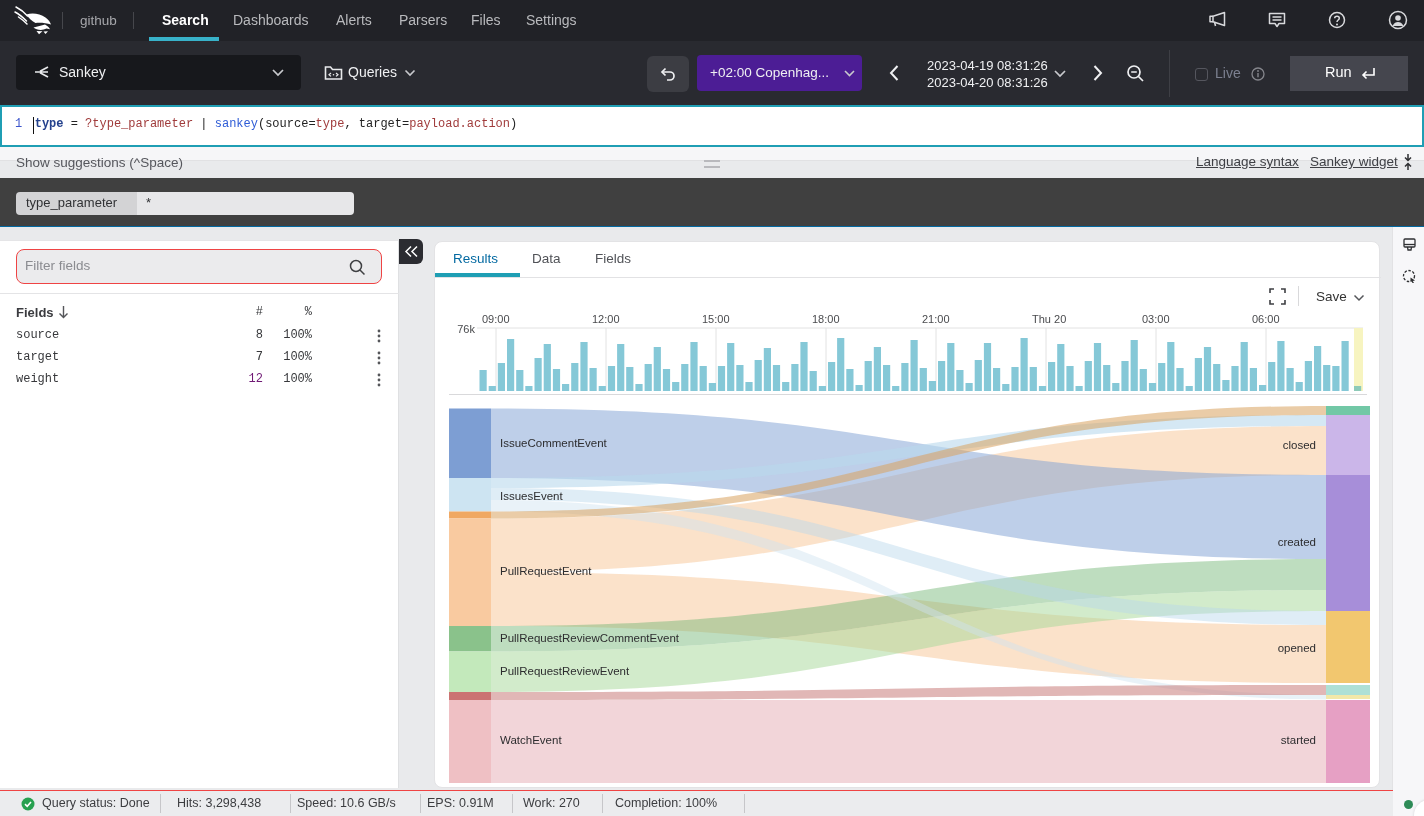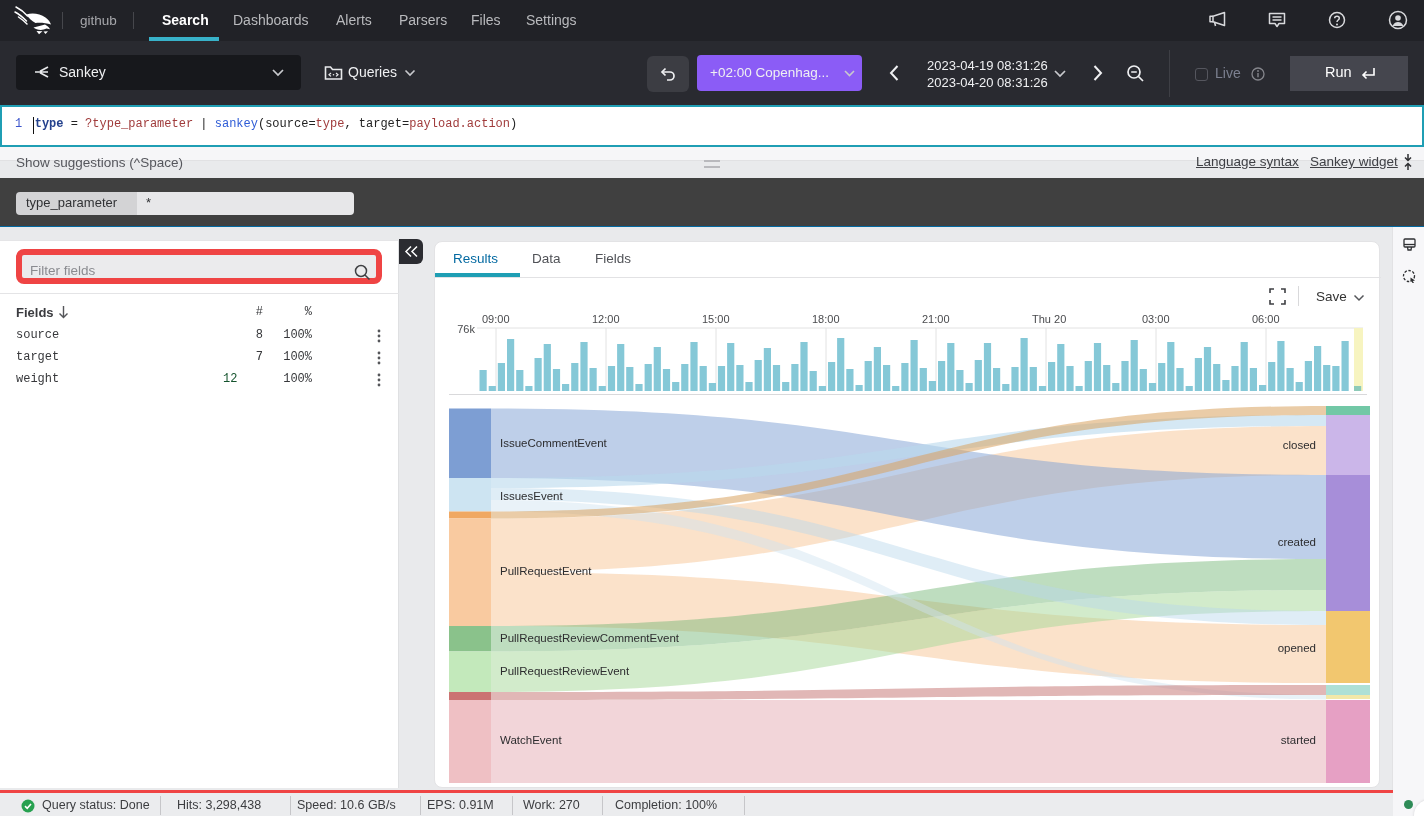--- a/index.html
+++ b/index.html
@@ -81,21 +81,21 @@
   </svg>
 
   <div class="abs" style="left:647px;top:15px;width:42px;height:36px;background:#3c3d43;border-radius:6px">
     <svg class="abs" style="left:12px;top:10px" width="18" height="16" viewBox="0 0 18 16">
       <g stroke="#eff0f2" stroke-width="1.7" fill="none">
         <path d="M3 6 H11 A4 4 0 0 1 11 14 H8"></path>
         <path d="M6.5 2.5 L3 6 L6.5 9.5"></path>
       </g>
     </svg>
   </div>
-  <div class="abs" style="left:697px;top:14px;width:165px;height:36px;background:#8b5cf6;border-radius:4px">
+  <div class="abs" style="left:697px;top:14px;width:165px;height:36px;background:#4c1d95;border-radius:4px">
     <div class="abs" style="left:13px;top:10px;font-size:13.5px;color:#eff0f2">+02:00 Copenhag...</div>
     <svg class="abs" style="left:146px;top:14px" width="13" height="9" viewBox="0 0 13 9">
       <path d="M2 2 L6.5 6.5 L11 2" stroke="#c8c9cd" stroke-width="1.6" fill="none"></path>
     </svg>
   </div>
   <svg class="abs" style="left:888px;top:23px" width="12" height="18" viewBox="0 0 12 18">
     <path d="M9.5 2 L3 9 L9.5 16" stroke="#eff0f2" stroke-width="2" fill="none"></path>
   </svg>
   <div class="abs" style="left:927px;top:16px;font-size:13px;color:#eff0f2;line-height:17px;font-weight:500">2023-04-19 08:31:26<br>2023-04-20 08:31:26</div>
   <svg class="abs" style="left:1053px;top:28px" width="14" height="9" viewBox="0 0 14 9">
@@ -147,21 +147,21 @@
 <div class="abs" style="left:0;top:178px;width:1424px;height:49px;background:#404040;border-bottom:1px solid #0369a1">
   <div class="abs" style="left:16px;top:14px;height:23px;background:#d3d3d5;border-radius:4px 0 0 4px;width:121px">
     <div class="abs" style="left:10px;top:3px;font-size:13px;color:#303134">type_parameter</div>
   </div>
   <div class="abs" style="left:137px;top:14px;height:23px;background:#e7e7e9;border-radius:0 4px 4px 0;width:217px">
     <div class="abs" style="left:9px;top:3px;font-size:13px;color:#303134">*</div>
   </div>
 </div>
 
 <div class="abs" style="left:0;top:240px;width:399px;height:548px;background:#fff;border-right:1px solid #dfe0e2;border-top:1px solid #e5e5e7">
-  <div class="abs" style="left:16px;top:8px;width:366px;height:35px;background:#ebebed;border:6px solid #ef4444;border-radius:8px">
+  <div class="abs" style="left:16px;top:8px;width:366px;height:35px;background:#ebebed;border:1px solid #ef4444;border-radius:8px">
     <div class="abs" style="left:8px;top:8px;font-size:13.5px;color:#8a8b90">Filter fields</div>
     <svg class="abs" style="left:332px;top:9px" width="17" height="17" viewBox="0 0 17 17">
       <circle cx="7" cy="7" r="5.5" fill="none" stroke="#3f4043" stroke-width="1.5"></circle>
       <path d="M11 11 L15.5 15.5" stroke="#3f4043" stroke-width="1.5"></path>
     </svg>
   </div>
   <div class="abs" style="left:0;top:52px;width:399px;height:1px;background:#e4e4e6"></div>
   <div class="abs" style="left:16px;top:64px;font-size:13px;font-weight:bold;color:#3a3b3f">Fields</div>
   <svg class="abs" style="left:58px;top:64px" width="11" height="14" viewBox="0 0 11 14">
     <path d="M5.5 1 V12 M1.5 8.5 L5.5 12.5 L9.5 8.5" fill="none" stroke="#55565a" stroke-width="1.4"></path>
@@ -179,21 +179,21 @@
   </svg>
 <div class="abs mono" style="left:16px;top:350px;font-size:12px;color:#37383b">target</div>
 <div class="abs mono" style="left:223px;top:350px;width:40px;font-size:12px;color:#37383b;text-align:right">7</div>
 <div class="abs mono" style="left:272px;top:350px;width:40px;font-size:12px;color:#37383b;text-align:right">100%</div>
 <svg class="abs" style="left:375px;top:351px" width="8" height="14" viewBox="0 0 8 14">
       <circle cx="4" cy="2" r="1.4" fill="#55565a"></circle>
     <circle cx="4" cy="7" r="1.4" fill="#55565a"></circle>
     <circle cx="4" cy="12" r="1.4" fill="#55565a"></circle>
   </svg>
 <div class="abs mono" style="left:16px;top:372px;font-size:12px;color:#37383b">weight</div>
-<div class="abs mono" style="left:223px;top:372px;width:40px;font-size:12px;color:#14532d;text-align:left">12</div>
+<div class="abs mono" style="left:223px;top:372px;width:40px;font-size:12px;color:#701a75;text-align:right">12</div>
 <div class="abs mono" style="left:272px;top:372px;width:40px;font-size:12px;color:#37383b;text-align:right">100%</div>
 <svg class="abs" style="left:375px;top:373px" width="8" height="14" viewBox="0 0 8 14">
       <circle cx="4" cy="2" r="1.4" fill="#55565a"></circle>
     <circle cx="4" cy="7" r="1.4" fill="#55565a"></circle>
     <circle cx="4" cy="12" r="1.4" fill="#55565a"></circle>
   </svg>
 
 <div class="abs" style="left:399px;top:239px;width:24px;height:25px;background:#2b2c31;border-radius:0 6px 6px 0">
   <svg class="abs" style="left:4px;top:6px" width="16" height="13" viewBox="0 0 16 13">
     <path d="M8 1.5 L3 6.5 L8 11.5 M14 1.5 L9 6.5 L14 11.5" fill="none" stroke="#fff" stroke-width="1.5"></path>
@@ -379,21 +379,21 @@
       <path d="M1 6.5 H12"></path>
       <path d="M4.5 9 L5 12 H8 L8.5 9"></path>
     </g>
   </svg>
   <svg class="abs" style="left:9px;top:42px" width="15" height="15" viewBox="0 0 15 15">
     <circle cx="7" cy="7" r="5.5" fill="none" stroke="#2f3033" stroke-width="1.3" stroke-dasharray="2.5 1.6"></circle>
     <path d="M8.5 8.5 L13 11.5 L10.8 11.9 L12 14 L10.5 14 L9.3 11.8 L8.5 13 Z" fill="#2f3033"></path>
   </svg>
 </div>
 
-<div class="abs" style="left:0;top:790px;width:1424px;height:26px;background:#ebecee;border-top:3px solid #ef4444">
+<div class="abs" style="left:0;top:790px;width:1424px;height:26px;background:#ebecee;border-top:1px solid #ef4444">
   <svg class="abs" style="left:21px;top:6px" width="14" height="14" viewBox="0 0 14 14">
     <circle cx="7" cy="7" r="6.5" fill="#27a150"></circle>
     <path d="M4 7.2 L6.2 9.3 L10 5" stroke="#fff" stroke-width="1.6" fill="none"></path>
   </svg>
   <div class="abs" style="left:42px;top:5px;font-size:12.5px;color:#3c3d40">Query status: Done</div>
   <div class="abs" style="left:160px;top:3px;width:1px;height:19px;background:#c6c6c9"></div>
   <div class="abs" style="left:177px;top:5px;font-size:12.5px;color:#3c3d40">Hits: 3,298,438</div>
   <div class="abs" style="left:290px;top:3px;width:1px;height:19px;background:#c6c6c9"></div>
   <div class="abs" style="left:297px;top:5px;font-size:12.5px;color:#3c3d40">Speed: 10.6 GB/s</div>
   <div class="abs" style="left:420px;top:3px;width:1px;height:19px;background:#c6c6c9"></div>

